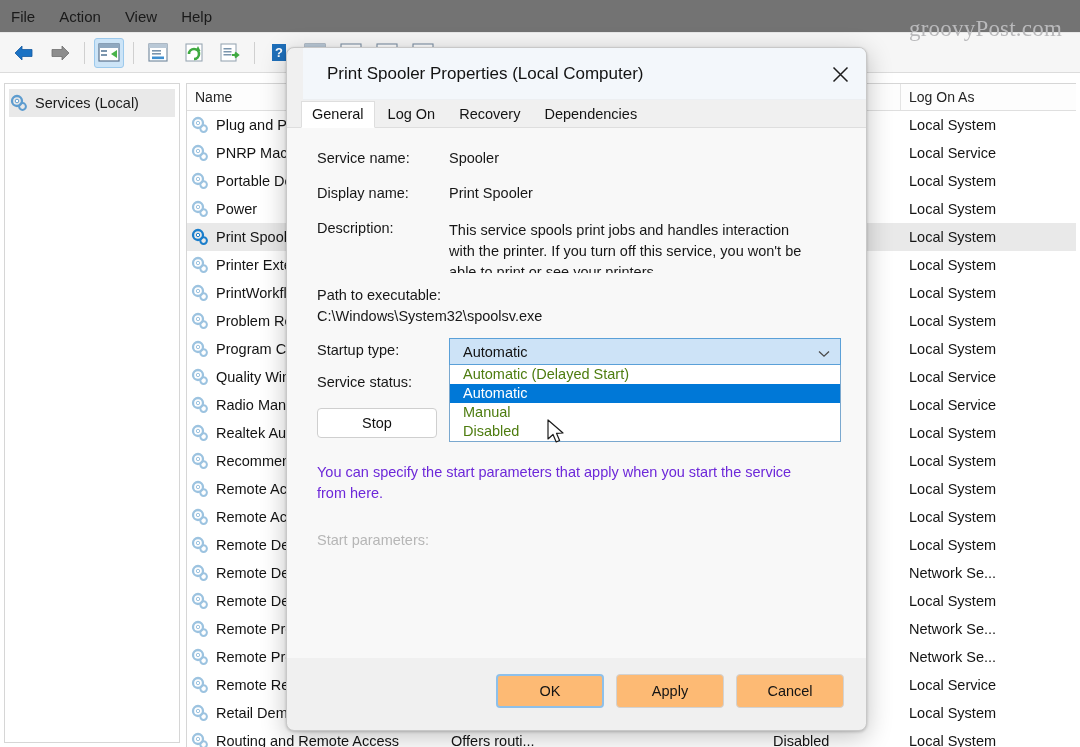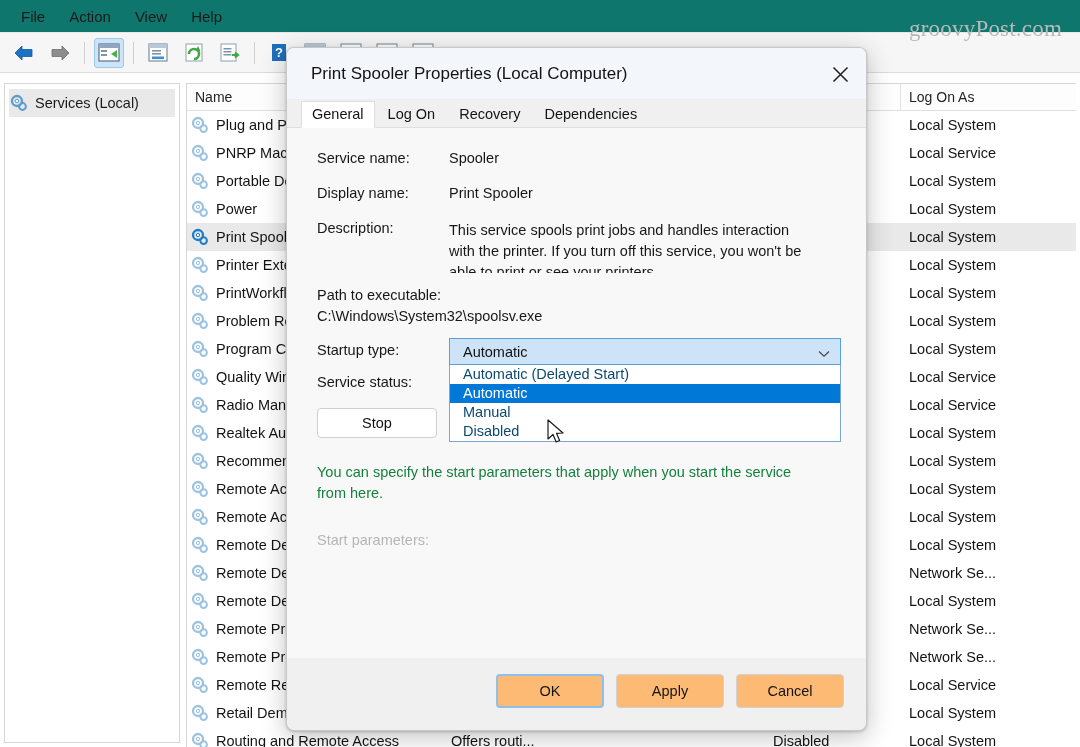--- a/index.html
+++ b/index.html
@@ -12,23 +12,22 @@
   }
   #root {
     position: relative;
     width: 1080px; height: 747px;
     background: #ffffff;
   }
 
   
   .menubar {
     position: absolute; left: 0; top: 0; width: 1080px; height: 33px;
-    background: #0f766e;
+    background: #737373;
     display: flex; align-items: center;
-    padding-left: 10px;
     border-bottom: 1px solid #e8e8e8;
   }
   .menubar .mi {
     font-size: 15px; color: #1a1a1a;
     padding: 4px 11px; margin-right: 2px;
     border-radius: 3px; cursor: default;
   }
 
   .toolbar {
     position: absolute; left: 0; top: 33px; width: 1080px; height: 40px;
@@ -128,20 +127,21 @@
     border: 1px solid #c8c8c8;
     border-radius: 8px;
     box-shadow: 0 6px 26px rgba(0,0,0,0.24), 0 1px 3px rgba(0,0,0,0.2);
     overflow: hidden;
   }
   .dlg-title {
     height: 52px; background: #f3f7fb;
     display: flex; align-items: center;
     padding-left: 24px;
     border-bottom: 1px solid #eceff2;
+    margin-left: 16px;
   }
   .dlg-title .t {
     font-size: 17px; color: #131313;
     font-family: "Liberation Sans", sans-serif;
   }
   .dlg-close {
     position: absolute; right: 0; top: 0;
     width: 52px; height: 52px;
     display: flex; align-items: center; justify-content: center;
     cursor: default;
@@ -210,21 +210,21 @@
     position: absolute; left: 132px; top: 27px;
     width: 392px;
     background: #ffffff;
     border: 1px solid #7aa8cf;
     border-top: none;
     z-index: 30;
   }
   .dd-item {
     height: 19px; line-height: 19px;
     padding-left: 13px;
-    font-size: 14.5px; color: #0c4a6e;
+    font-size: 14.5px; color: #4d7c0f;
     cursor: default;
     white-space: nowrap;
   }
   .dd-item.hl { background: #0078d7; color: #ffffff; }
 
   .status-row {
     display: flex; margin-top: 9px;
   }
   .btnrow { display: flex; gap: 18px; margin-top: 18px; margin-left: 0px; }
   .svcbtn {
@@ -234,21 +234,21 @@
     background: #f6f6f6;
     font-size: 14.5px; color: #b0b0b0;
     cursor: default;
   }
   .svcbtn.enabled {
     background: #ffffff; border-color: #cfcfcf; color: #101010;
   }
 
   .helptext {
     margin-top: 24px;
-    font-size: 14.5px; color: #15803d; line-height: 21px;
+    font-size: 14.5px; color: #6d28d9; line-height: 21px;
     width: 500px;
   }
   .startparams {
     margin-top: 28px;
     font-size: 14.5px; color: #b6b6b6;
   }
 
   .dlg-footer {
     position: absolute; left: 0; right: 0; bottom: 0;
     height: 66px; background: #f0f0f0;

